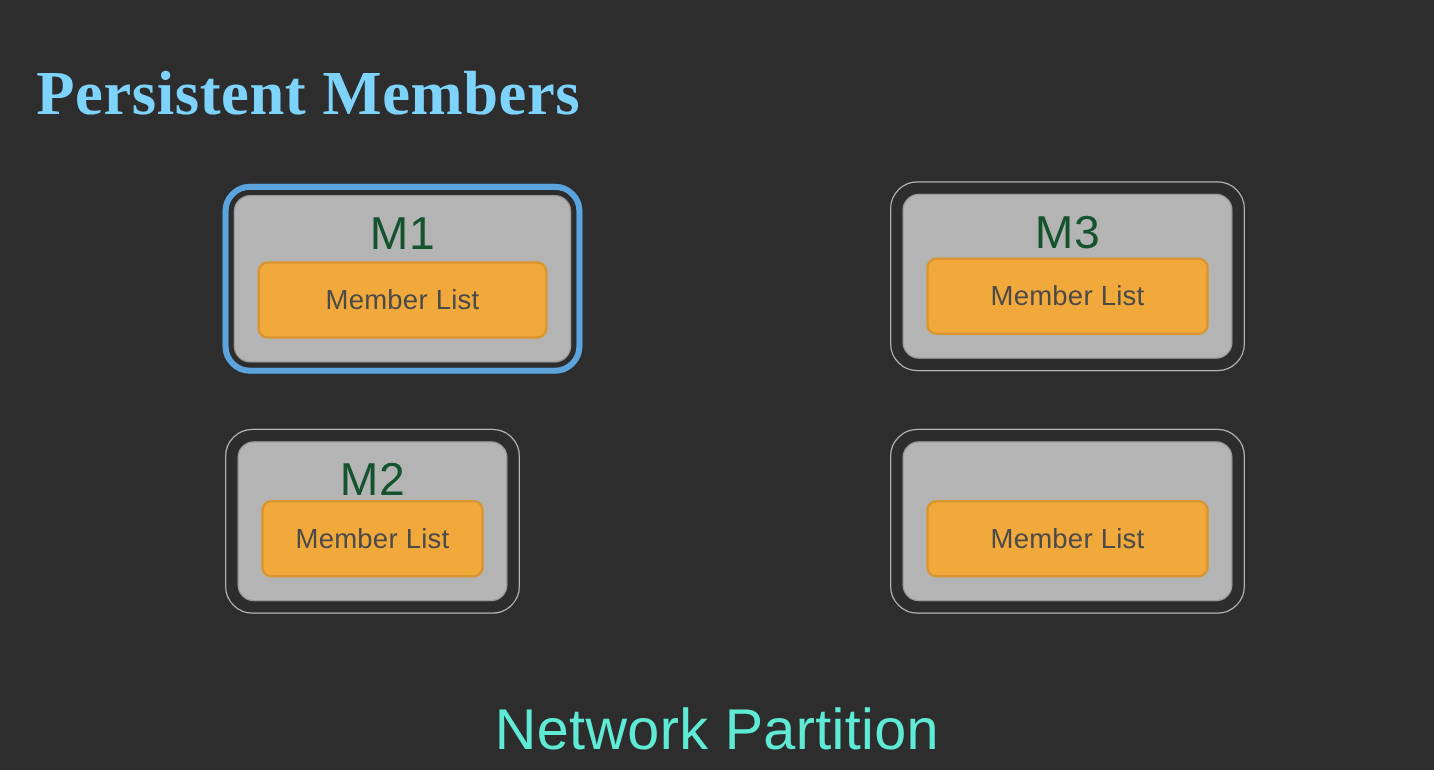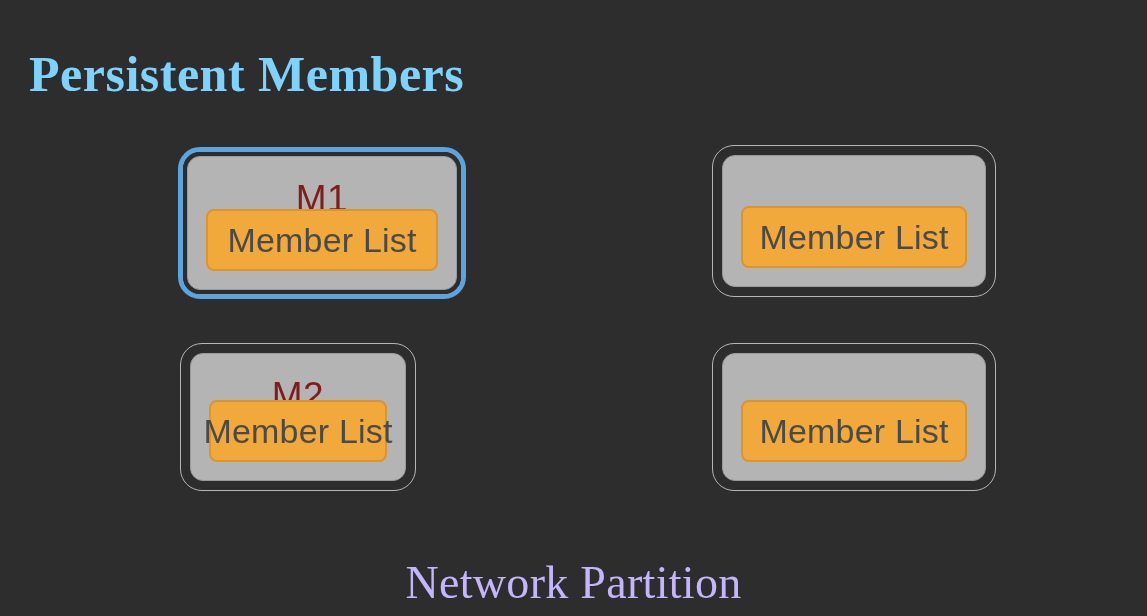--- a/index.html
+++ b/index.html
@@ -85,65 +85,65 @@
     border: 1px solid #9a9a9a;
   }
   .node.plain .node-body {
     left: 10px; top: 10px; right: 10px; bottom: 10px;
   }
 
   .node-label {
     position: absolute;
     left: 0;
     right: 0;
-    top: 20px;
+    top: 8px;
     text-align: center;
     font-family: "Liberation Sans", sans-serif;
     font-weight: 400;
     font-size: 37px;
     line-height: 44px;
-    color: #7f1d1d;
+    color: #14532d;
     letter-spacing: 0.5px;
   }
 
   .member-list {
     position: absolute;
     left: 18px;
     right: 18px;
     bottom: 18px;
     height: 62px;
     box-sizing: border-box;
     border-radius: 8px;
     background: #f2a93b;
     border: 2px solid #d99530;
     display: flex;
     align-items: center;
     justify-content: center;
   }
   .member-list-text {
     font-family: "Liberation Sans", sans-serif;
-    font-size: 34px;
+    font-size: 22px;
     line-height: 30px;
     color: #4a4a4a;
     letter-spacing: 0.2px;
     white-space: nowrap;
   }
 
   
   #caption {
     position: absolute;
     left: 0;
     right: 0;
     top: 556px;
     text-align: center;
-    font-family: Liberation Serif, serif;
+    font-family: Liberation Sans, sans-serif;
     font-weight: 400;
     font-size: 46px;
     line-height: 54px;
-    color: #c4b5fd;
+    color: #5eead4;
     letter-spacing: 0.3px;
     white-space: nowrap;
   }
 </style>
 </head>
 <body>
 
 <div id="slide">
 
   <div id="slide-title">Persistent Members</div>
@@ -167,20 +167,21 @@
       <div class="member-list">
         <span class="member-list-text">Member List</span>
       </div>
     </div>
   </div>
 
   <div class="node plain" id="node-m3" style="left:712px; top:145px; width:284px; height:152px;">
     <div class="node-ring"></div>
     <div class="node-frame"></div>
     <div class="node-body">
+      <div class="node-label">M3</div>
       <div class="member-list">
         <span class="member-list-text">Member List</span>
       </div>
     </div>
   </div>
 
   <div class="node plain" id="node-m4" style="left:712px; top:343px; width:284px; height:148px;">
     <div class="node-ring"></div>
     <div class="node-frame"></div>
     <div class="node-body">

